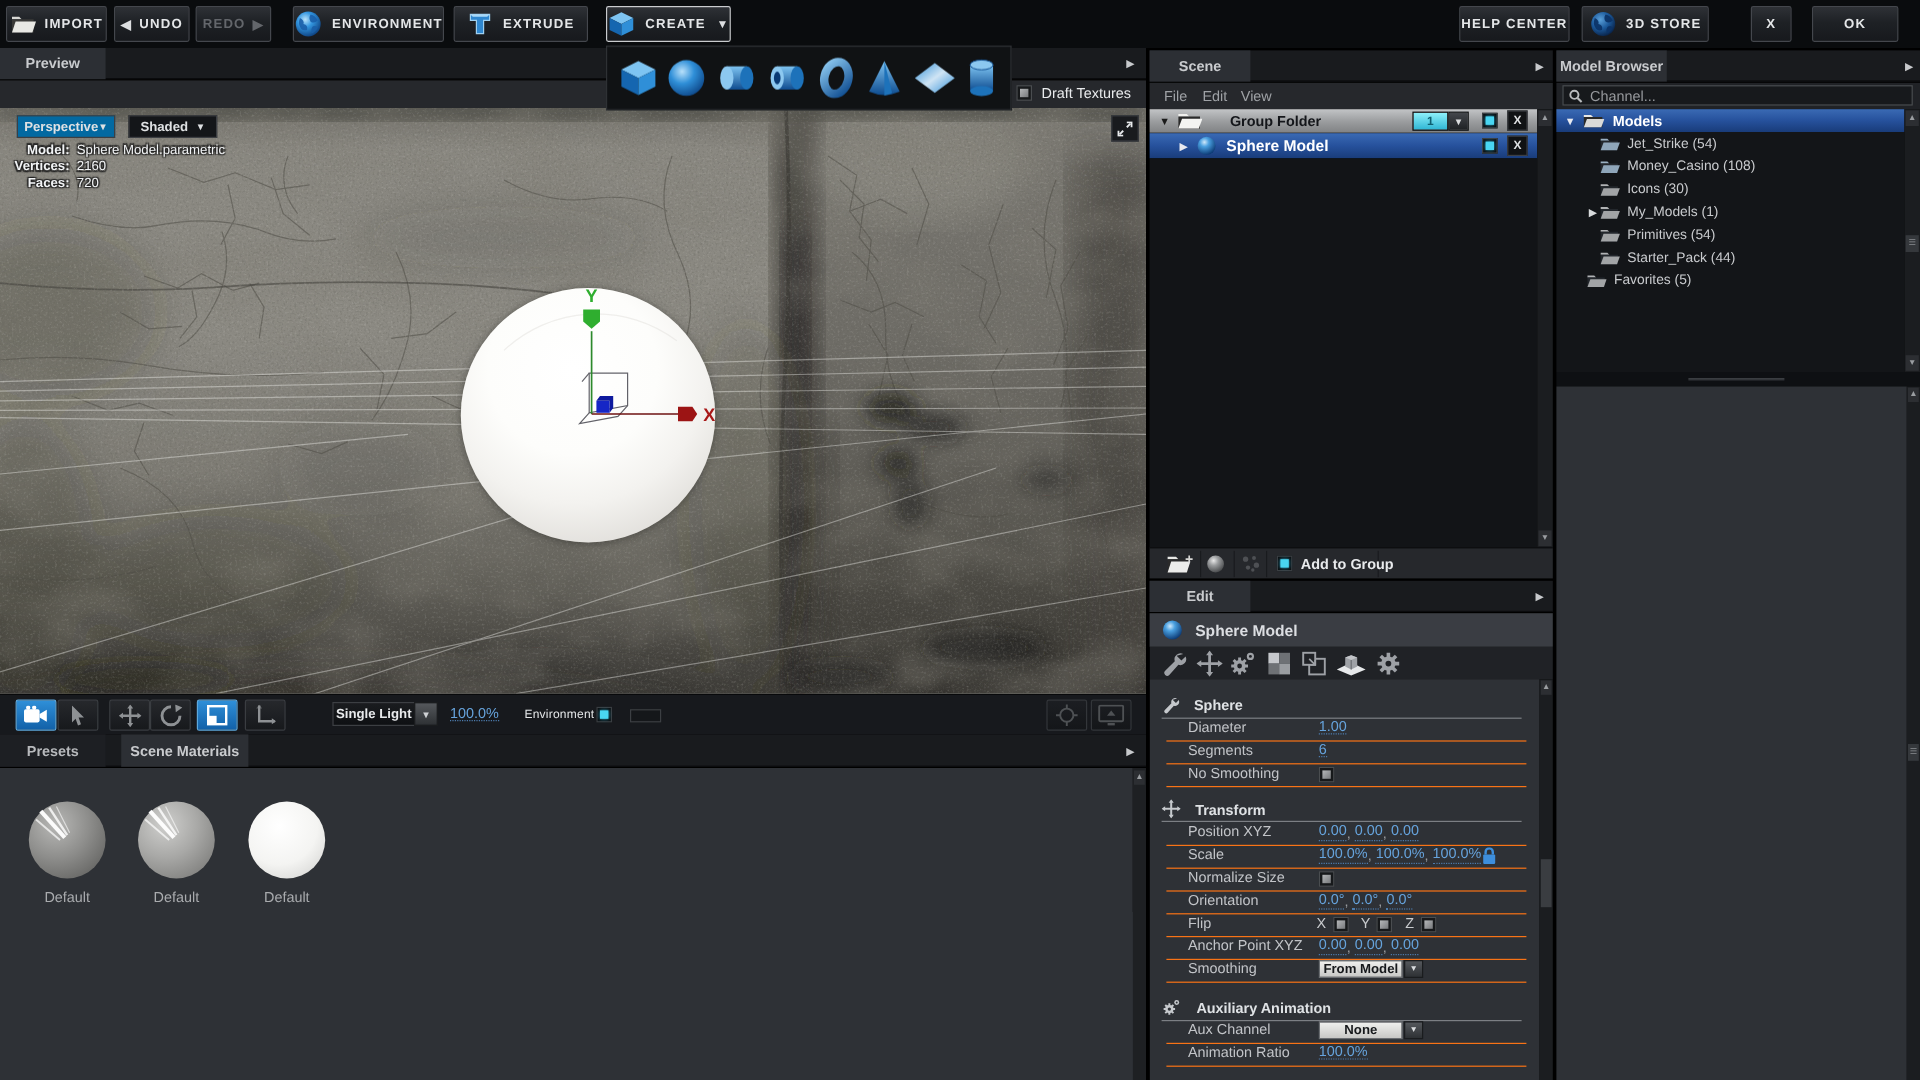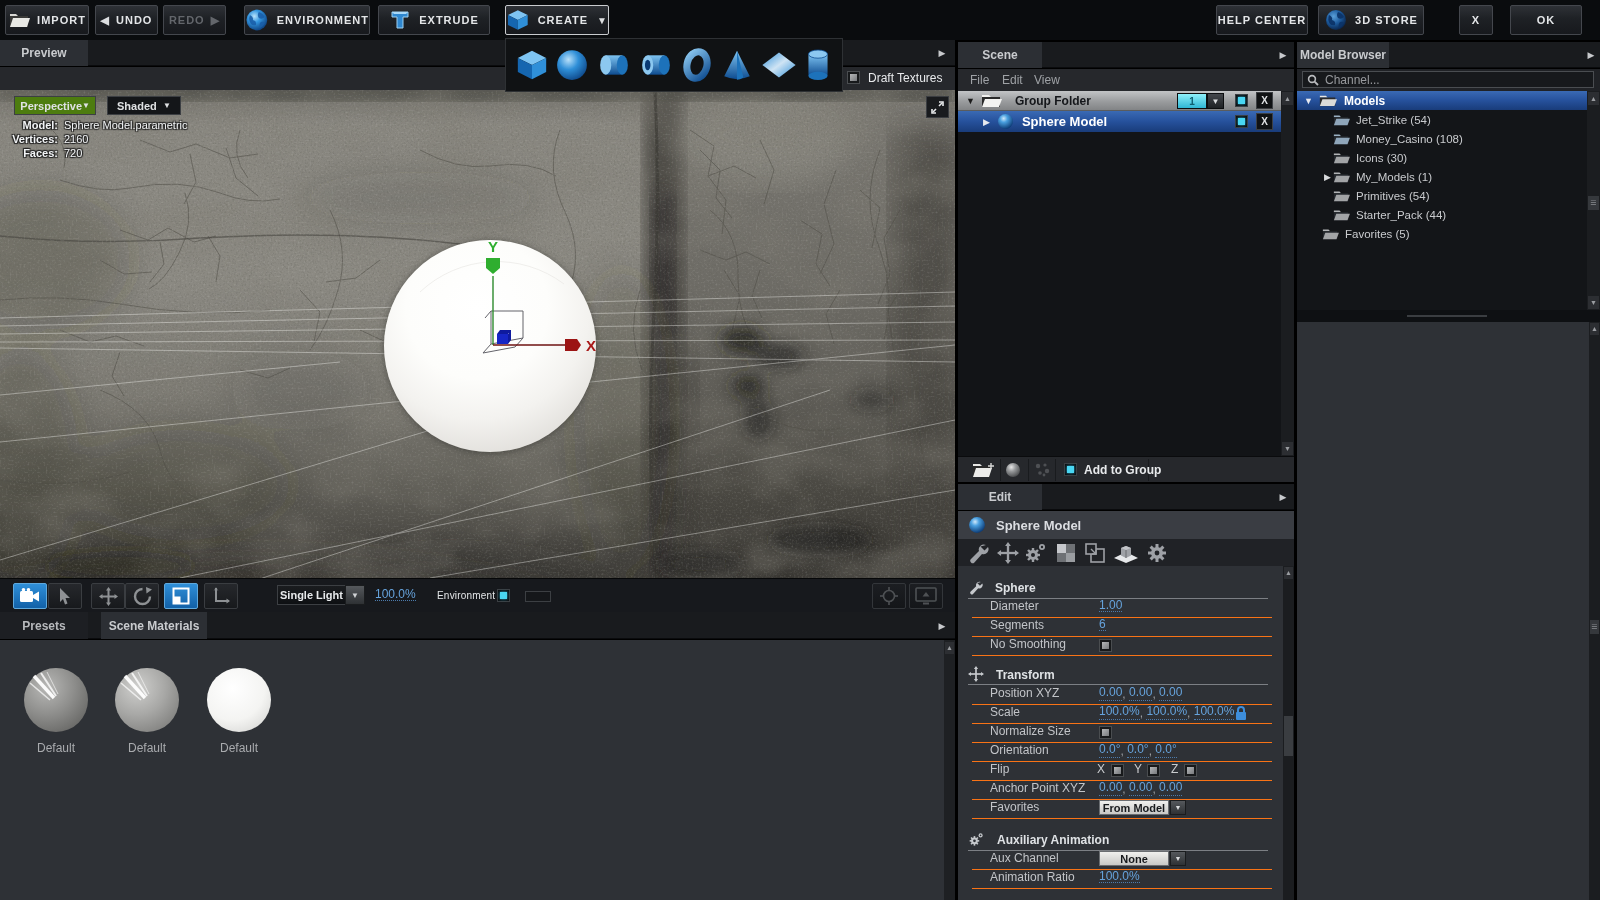--- a/index.html
+++ b/index.html
@@ -375,21 +375,21 @@
     <text x="73" y="22" text-anchor="middle" font-size="15" font-weight="bold" fill="#2fae2f" font-family="Liberation Sans,sans-serif">Y</text>
 
     <line x1="73" y1="115" x2="145" y2="115" stroke="#6e1212" stroke-width="1.4"></line>
     <path d="M145 109 L157 109 L161 115 L157 121 L145 121 Z" fill="#9c1414"></path>
     <text x="171" y="121" text-anchor="middle" font-size="15" font-weight="bold" fill="#a81818" font-family="Liberation Sans,sans-serif">X</text>
 
     <path d="M77 104 L88 104 L88 114 L77 114 Z" fill="#1626c6"></path>
     <path d="M77 104 L80 100 L91 100 L88 104 Z M88 114 L91 110 L91 100 L88 104 Z" fill="#0e1a9e"></path>
   </svg>
 
-  <div class="abs" style="left:14px;top:6px;width:82px;height:19px;background:#4d7c0f;border:1px solid #3c3f43;color:#dfe1e3;font-weight:bold;font-size:11px;display:flex;align-items:center;justify-content:flex-end;padding:0 5px">Perspective<span style="font-size:8px">▼</span></div>
+  <div class="abs" style="left:14px;top:6px;width:82px;height:19px;background:#0369a1;border:1px solid #3c3f43;color:#dfe1e3;font-weight:bold;font-size:11px;display:flex;align-items:center;justify-content:center;padding:0 23px">Perspective<span style="font-size:8px">▼</span></div>
   <div class="abs" style="left:107px;top:6px;width:74px;height:19px;background:#141619;border:1px solid #3c3f43;color:#dfe1e3;font-weight:bold;font-size:11px;display:flex;align-items:center;justify-content:space-between;padding:0 9px">Shaded<span style="font-size:8px">▼</span></div>
   <div class="ovtext" style="left:0px;top:29px"><b>Model:</b><span>Sphere Model.parametric</span></div>
   <div class="ovtext" style="left:0px;top:43px"><b>Vertices:</b><span>2160</span></div>
   <div class="ovtext" style="left:0px;top:57px"><b>Faces:</b><span>720</span></div>
   <div class="abs" style="left:926px;top:6px;width:23px;height:22px;background:#191b1e;border:1px solid #3a3d41;display:flex;align-items:center;justify-content:center">
     <svg width="13" height="13" viewBox="0 0 13 13">
         <path d="M8 1 L12 1 L12 5 M5 12 L1 12 L1 8" fill="none" stroke="#e8eaec" stroke-width="1.6"></path>
         <line x1="11" y1="2" x2="8" y2="5" stroke="#e8eaec" stroke-width="1.6"></line>
         <line x1="2" y1="11" x2="5" y2="8" stroke="#e8eaec" stroke-width="1.6"></line>
       </svg>
@@ -406,21 +406,21 @@
     <div class="menurow" style="left:76px;top:4px">View</div>
   </div>
 
   <div class="abs" style="left:0;top:49px;width:323px;height:20px;background:linear-gradient(#c2c4c6,#9a9c9e 55%,#828486);border-bottom:1px solid #5a5c5e;display:flex;align-items:center">
     <span style="color:#1a1a1a;font-size:9px;margin-left:8px">▼</span>
     <svg width="21" height="15" viewBox="0 0 21 15" style="margin-left:6px">
         <path d="M1 2 L8 2 L10 4 L1 4 Z" fill="#f0f0ee"></path>
         <path d="M1 4 L19 4 L19 14 L1 14 Z" fill="#2a2a2a"></path>
         <path d="M1 14 L4 6 L21 6 L18 14 Z" fill="#f4f4f2"></path>
       </svg>
-    <span style="color:#14161a;font-weight:bold;font-size:12px;margin-left:13px">Group Folder</span>
+    <span style="color:#14161a;font-weight:bold;font-size:12px;margin-left:23px">Group Folder</span>
     <div class="abs" style="left:219px;top:2px;width:30px;height:16px;background:linear-gradient(#8ef0fa,#2fb6d4);border:1px solid #0c0e10;color:#0e5f70;font-size:10px;font-weight:bold;text-align:center;line-height:15px">1</div>
     <div class="abs" style="left:249px;top:2px;width:17px;height:16px;background:linear-gradient(#44474c,#1e2124);border:1px solid #0c0e10;color:#dadcde;font-size:8px;text-align:center;line-height:15px">▼</div>
     <div class="cyanbox" style="left:277px;top:3px">
         <i></i>
       </div>
     <div class="xbtn" style="left:298px;top:1px">X</div>
   </div>
 
   <div class="abs" style="left:0;top:69px;width:323px;height:21px;background:linear-gradient(#3a6ab4,#26519c 50%,#193c7a);display:flex;align-items:center">
     <span style="color:#e8eaf0;font-size:9px;margin-left:25px">▶</span>
@@ -651,21 +651,21 @@
         <span class="plabel">Anchor Point XYZ</span>
         <span class="triple" style="left:127px;position:absolute">
           <span class="val">0.00</span>
           <span class="comma">,&nbsp;</span>
           <span class="val">0.00</span>
           <span class="comma">,&nbsp;</span>
           <span class="val">0.00</span>
         </span>
       </div>
     <div class="prow" style="top:234px">
-        <span class="plabel">Favorites</span>
+        <span class="plabel">Smoothing</span>
       <span class="ddbtn" style="left:127px">From Model</span>
         <span class="ddarrow" style="left:198px">▼</span>
       </div>
     <div class="sect" style="top:266px">
         <svg width="17" height="15" viewBox="0 0 24 22">
           <g fill="#c6c9cd">
             <circle cx="9" cy="13" r="5"></circle>
             <circle cx="9" cy="13" r="2" fill="#2e3136"></circle>
             <g stroke="#c6c9cd" stroke-width="2.4">
               <line x1="9" y1="6" x2="9" y2="9"></line>

